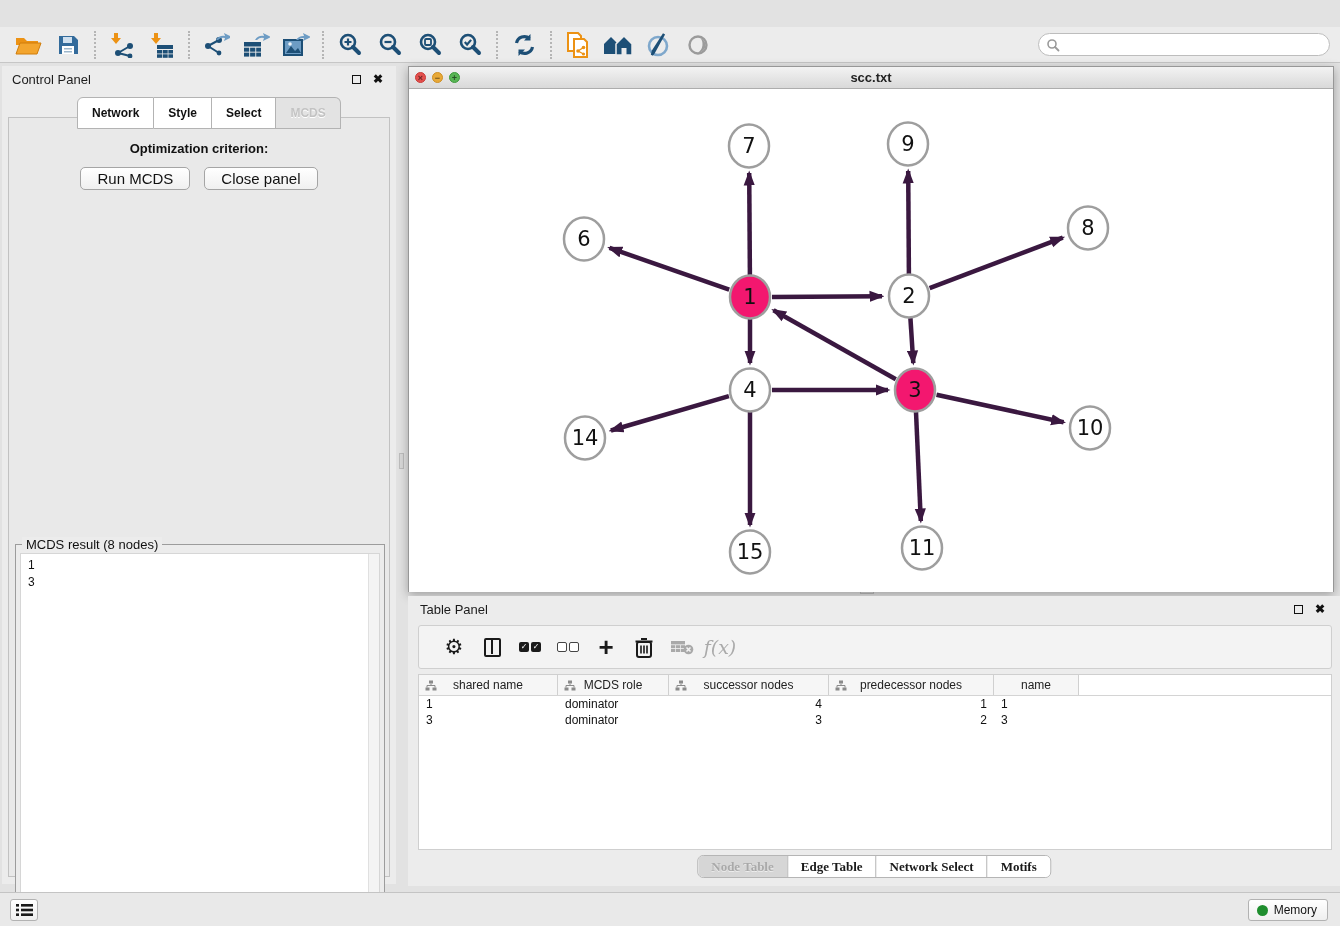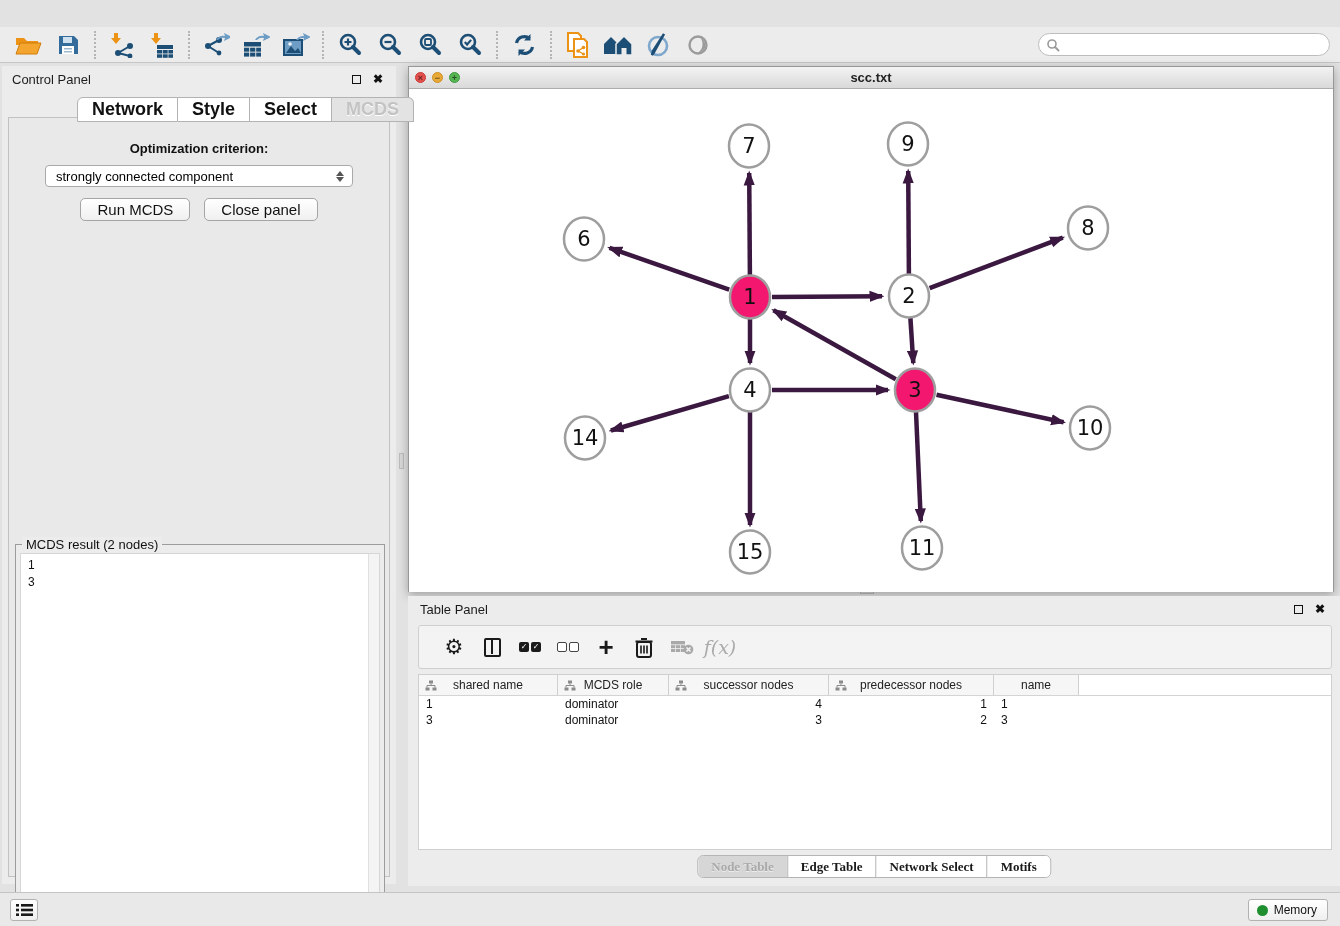--- a/index.html
+++ b/index.html
@@ -26,21 +26,21 @@
 
   
   .control-panel { position:absolute; left:2px; top:66px; width:394px; height:818px; background:#ececec; }
   .panel-header { height:26px; display:flex; align-items:center; padding:0 10px; }
   .panel-title { font-size:13px; color:#1c1c1c; flex:1; }
   .panel-btn { width:16px; height:16px; display:flex; align-items:center; justify-content:center;
     margin-left:6px; color:#111; font-size:12px; font-weight:bold; }
   .float-glyph { width:9px; height:9px; border:1.5px solid #111; display:inline-block; }
 
   .ctrl-tabs { position:absolute; left:75px; top:31px; display:flex; z-index:3; }
-  .tab { height:25px; padding:0 14px; font-size:18px; font-weight:bold; color:#111; background:#fff;
+  .tab { height:32px; padding:0 14px; font-size:12px; font-weight:bold; color:#111; background:#fff;
     border:1px solid #b3b3b3; border-left-width:0; display:flex; align-items:center; }
   .tab:first-child { border-left-width:1px; border-top-left-radius:6px; }
   .tab:last-child { border-top-right-radius:6px;text-align:right; }
   .tab.active-dim { background:#e3e3e3; color:#c3c3c3; text-shadow:0 1px 0 #fff; }
 
   .ctrl-body { position:absolute; left:6px; top:51px; width:382px; height:760px;
     background:#e9e9e9; border:1px solid #c2c2c2; }
   .opt-label { margin-top:23px; text-align:center; font-size:13px; font-weight:bold; color:#111; }
   .select { margin:9px auto 0 auto; width:308px; height:22px; background:#fff; border:1px solid #a9a9a9;
     border-radius:4px; display:flex; align-items:center; font-size:13px; padding-left:10px; }
@@ -286,33 +286,26 @@
         </span>
     </div>
     <div class="ctrl-tabs" id="ctrl-tabs">
         <div class="tab">Network</div>
         <div class="tab">Style</div>
         <div class="tab">Select</div>
         <div class="tab active-dim">MCDS</div>
       </div>
     <div class="ctrl-body">
       <div class="opt-label">Optimization criterion:</div>
-      <div class="select">
-        <span class="sel-text">strongly connected component</span>
-        <span class="stepper">
-          <span class="tri-up"></span>
-            <span class="tri-dn"></span>
-        </span>
-      </div>
       <div class="btn-row">
         <div class="push-btn">Run MCDS</div>
         <div class="push-btn">Close panel</div>
       </div>
       <div class="result-group">
-        <span class="result-legend">MCDS result (2 nodes)</span>
+        <span class="result-legend">MCDS result (8 nodes)</span>
         <div class="result-area">
           <div class="result-text" id="result-lines">1
 3</div>
           <div class="result-scroll"></div>
         </div>
       </div>
     </div>
   </div>
 
   <div class="vsplit-handle"></div>

